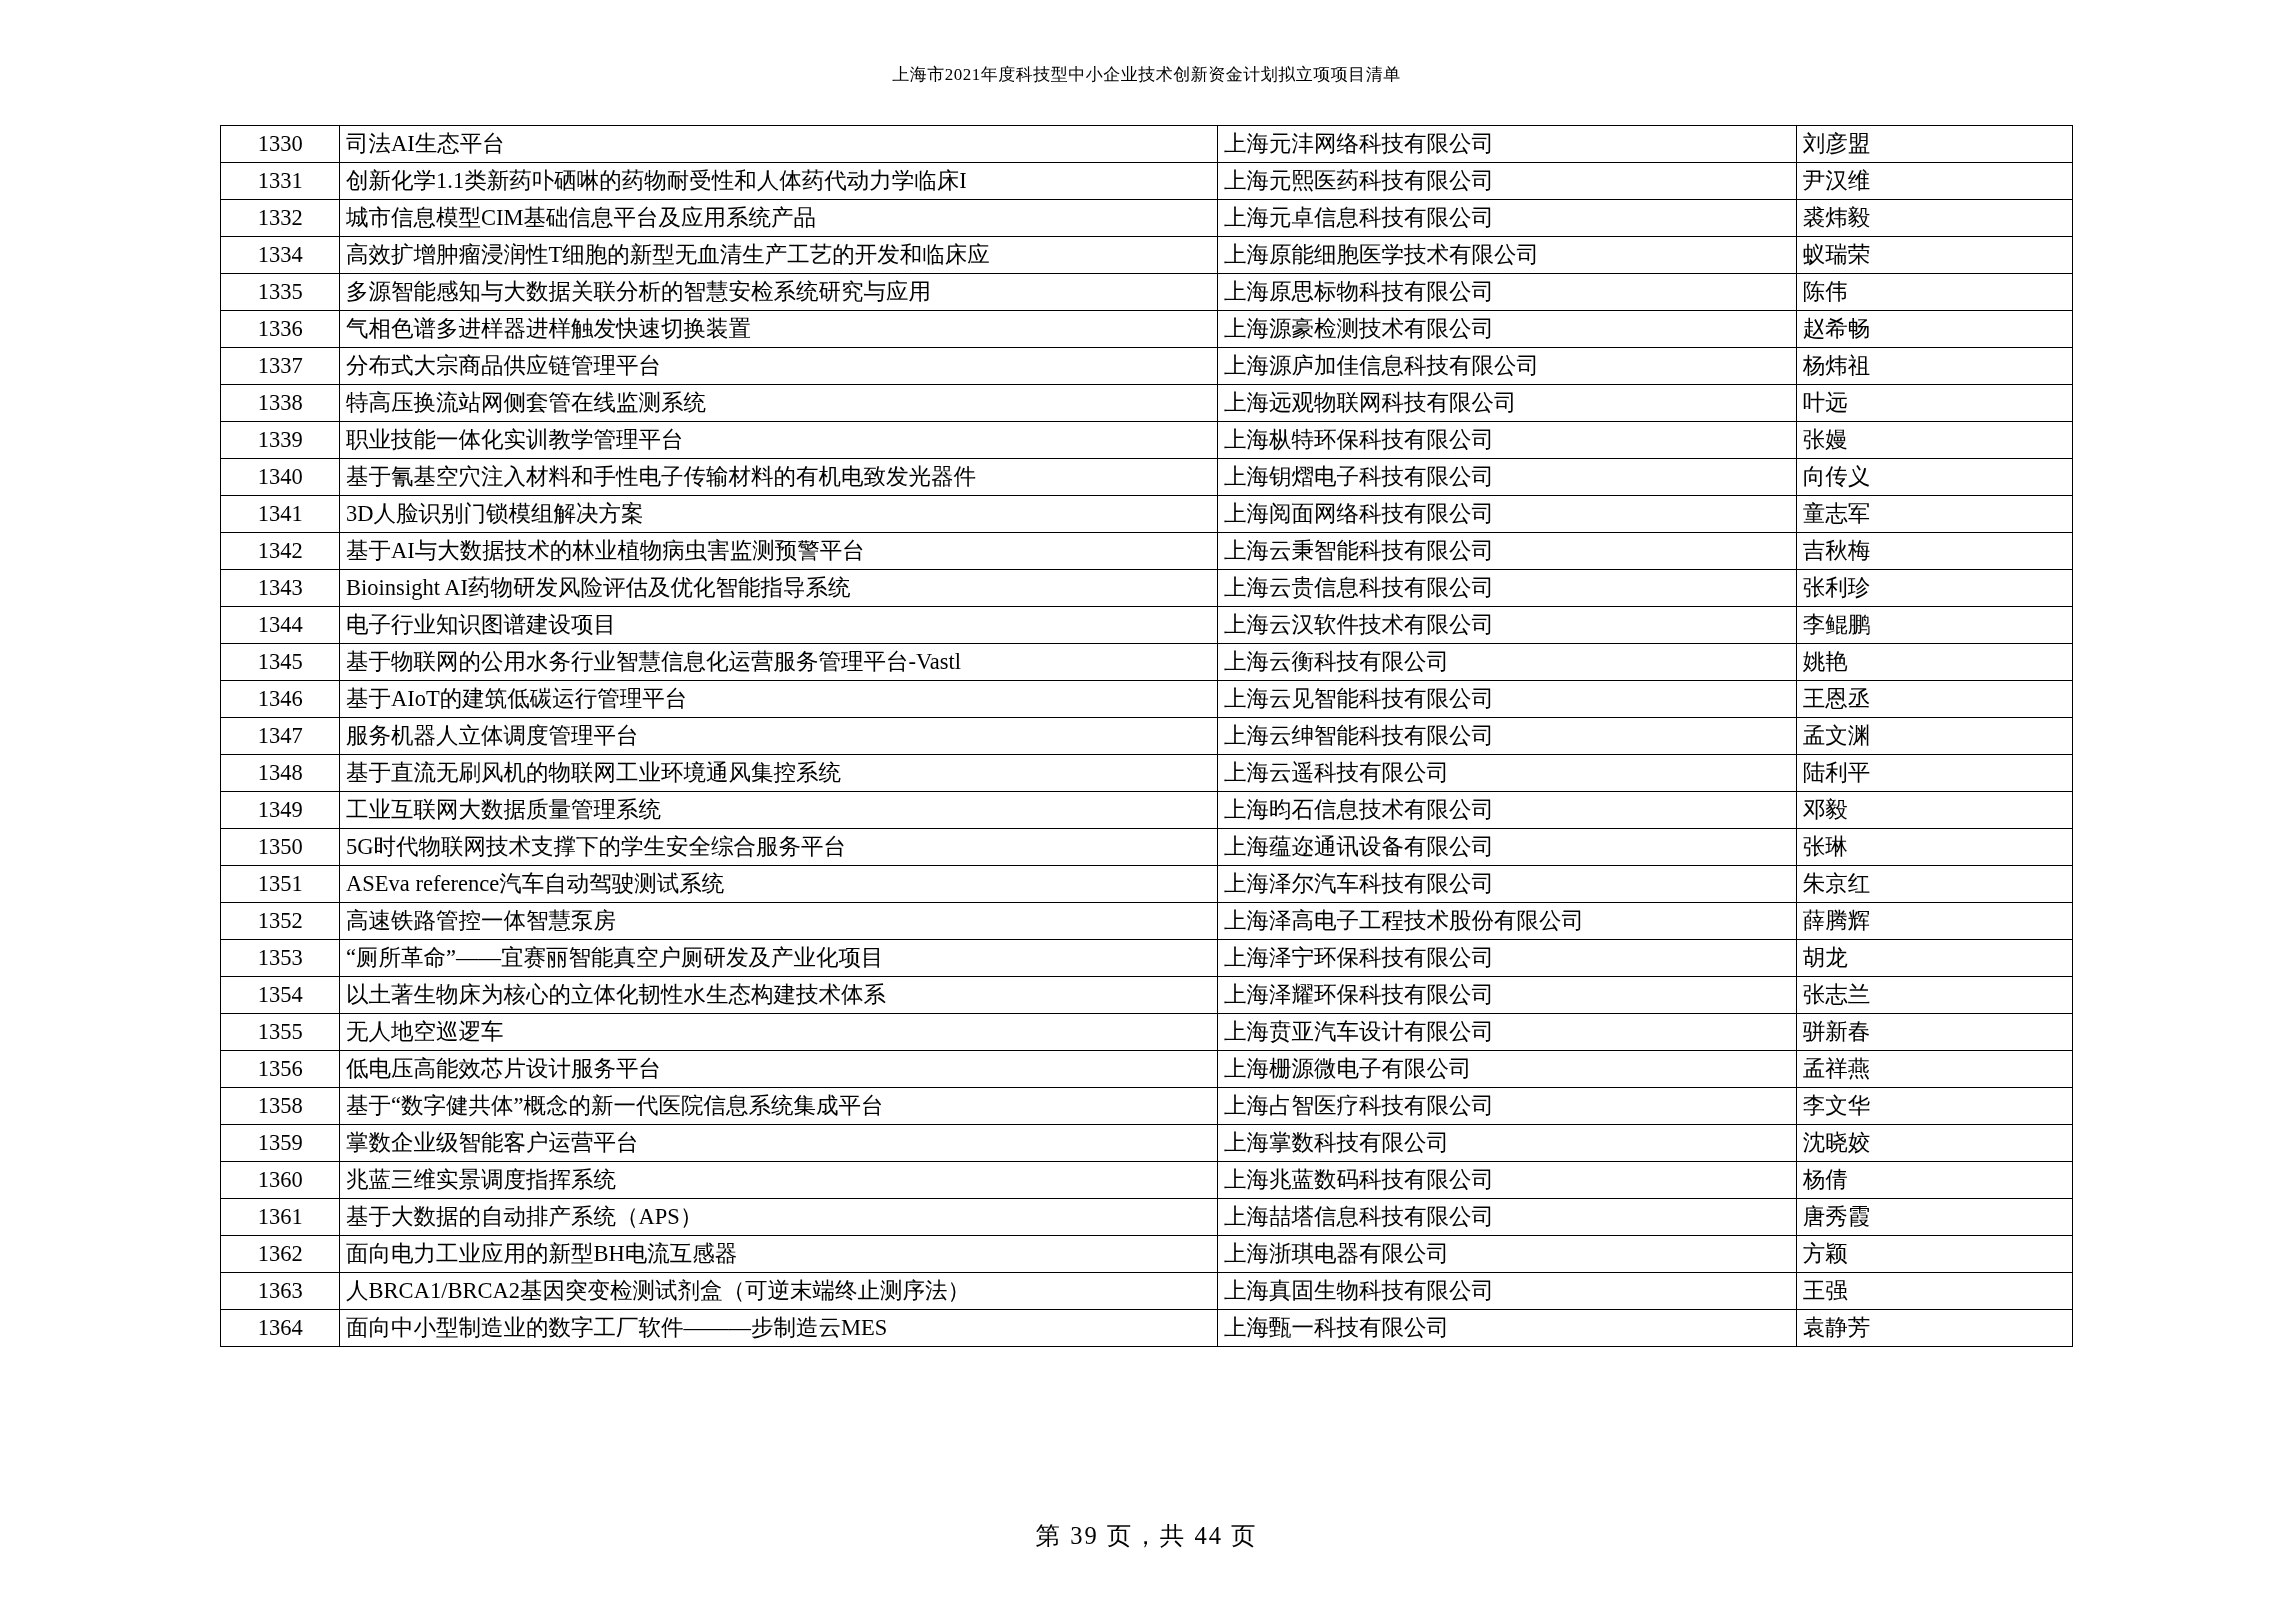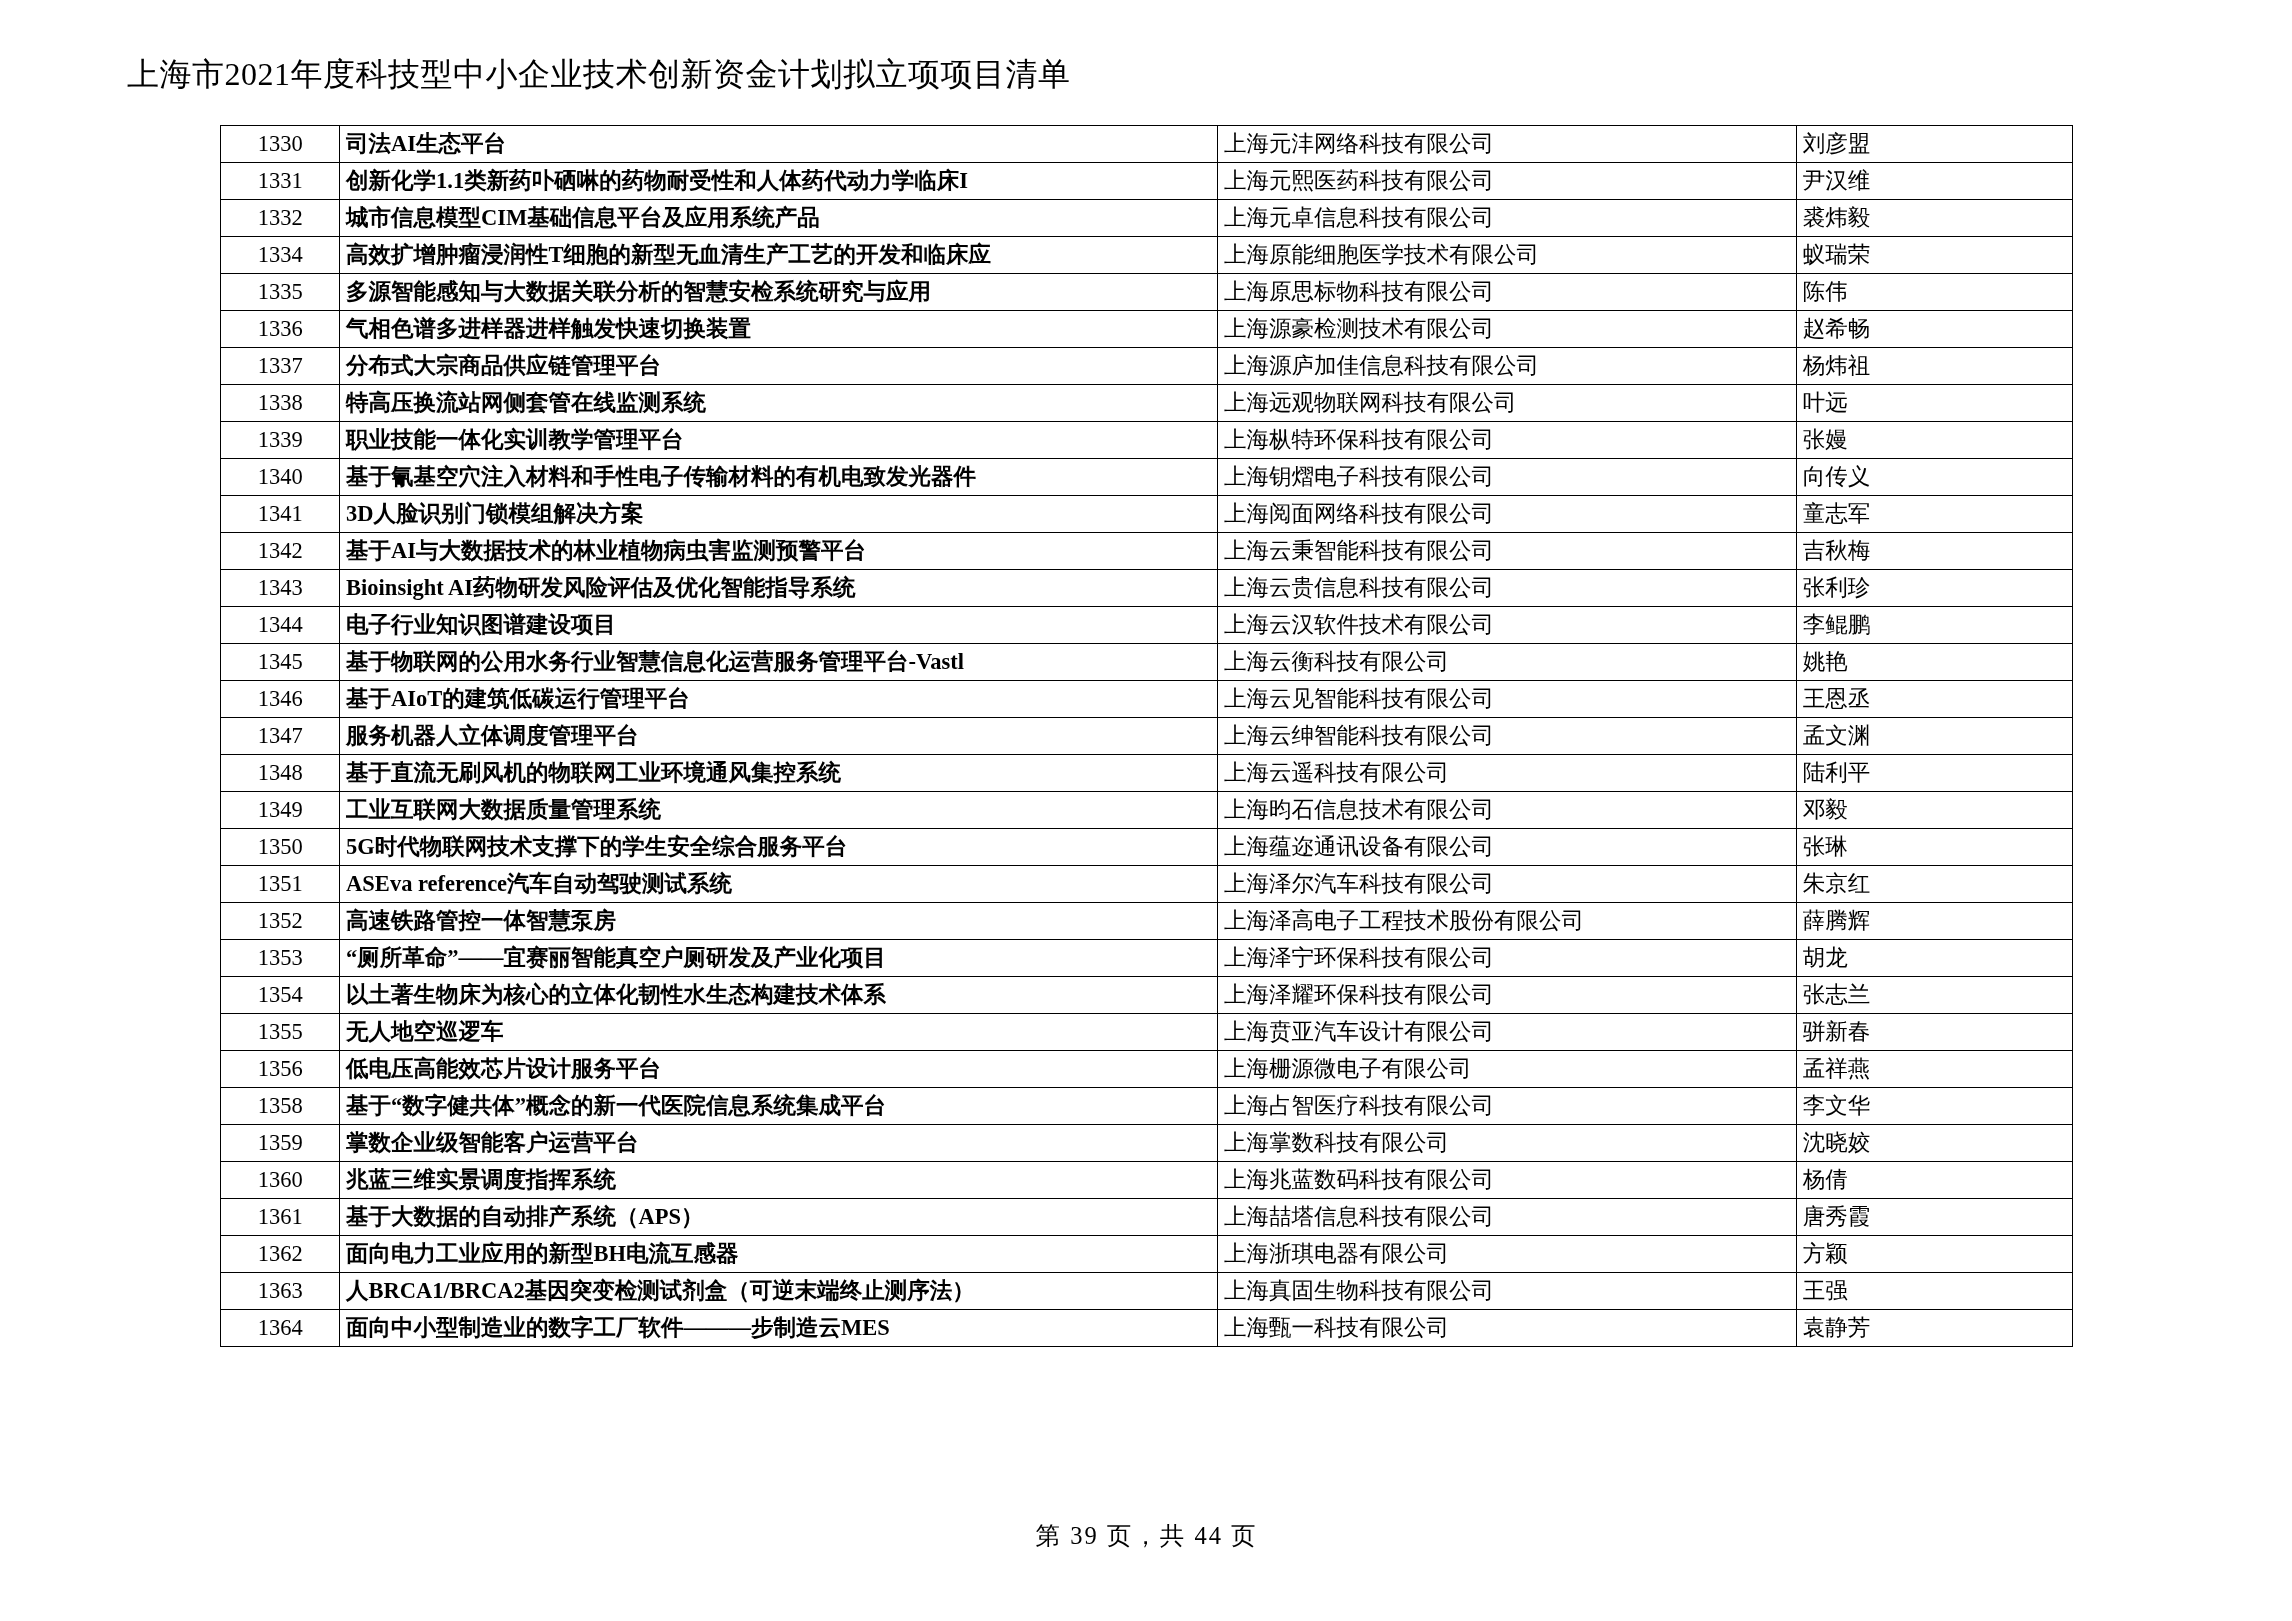--- a/index.html
+++ b/index.html
@@ -16,22 +16,22 @@
     overflow: hidden;
   }
   .page {
     width: 2293px;
     height: 1621px;
     box-sizing: border-box;
     padding: 57px 127px 0 127px;
     position: relative;
   }
   .doc-title {
-    text-align: left;
-    font-size: 32px;
+    text-align: center;
+    font-size: 17px;
     line-height: 35px;
     letter-spacing: 0.5px;
     margin: 0 0 33px 0;
     font-family: "Liberation Serif", "DejaVu Serif", serif;
     font-weight: normal;
   }
   table.listing {
     border-collapse: collapse;
     width: 1689px;
     margin: 0 auto;
@@ -48,21 +48,20 @@
     overflow: hidden;
   }
   td.c-no {
     width: 106px;
     text-align: center;
   }
   td.c-name {
     width: 865px;
     text-align: left;
     padding-left: 9.8px;
-    font-weight: bold;
   }
   td.c-company {
     width: 566px;
     text-align: left;
     padding-left: 9.8px;
   }
   td.c-person {
     width: 263px;
     text-align: left;
     padding-left: 9.8px;

